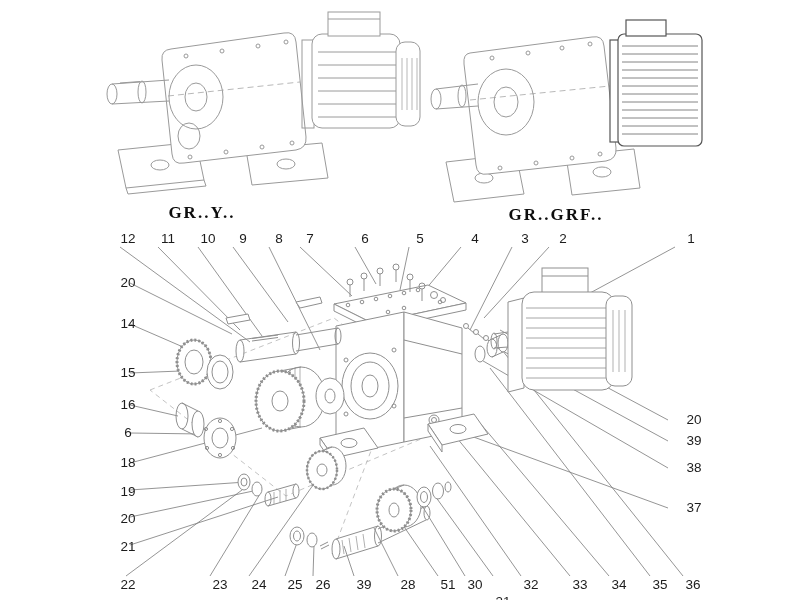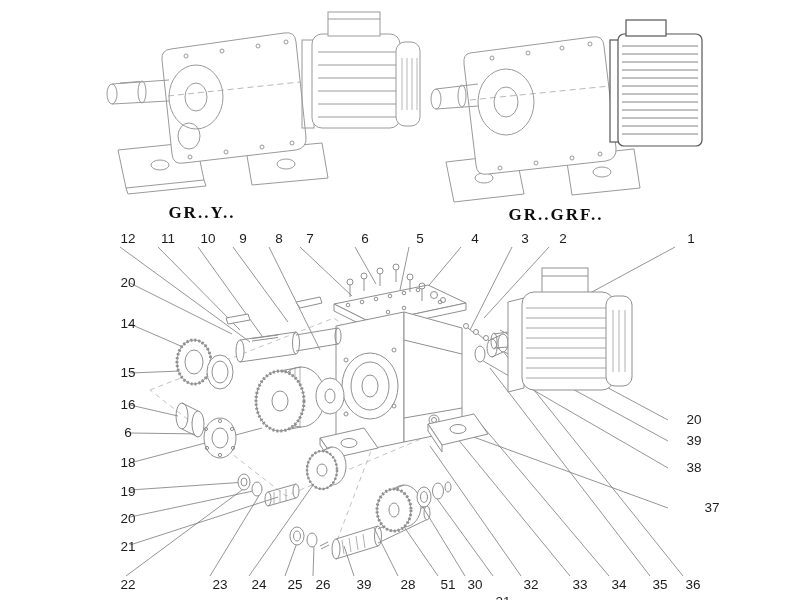--- a/index.html
+++ b/index.html
@@ -418,18 +418,18 @@
 <span class="co" style="left:352px;top:585px">39</span>
 <span class="co" style="left:396px;top:585px">28</span>
 <span class="co" style="left:436px;top:585px">51</span>
 <span class="co" style="left:463px;top:585px">30</span>
 <span class="co" style="left:491px;top:602px">31</span>
 <span class="co" style="left:519px;top:585px">32</span>
 <span class="co" style="left:568px;top:585px">33</span>
 <span class="co" style="left:607px;top:585px">34</span>
 <span class="co" style="left:648px;top:585px">35</span>
 <span class="co" style="left:681px;top:585px">36</span>
-<span class="co" style="left:700px;top:508px">37</span>
+<span class="co" style="left:682px;top:508px">37</span>
 <span class="co" style="left:682px;top:468px">38</span>
 <span class="co" style="left:682px;top:441px">39</span>
 <span class="co" style="left:682px;top:420px">20</span>
 
 </div>
 
 </body></html>

